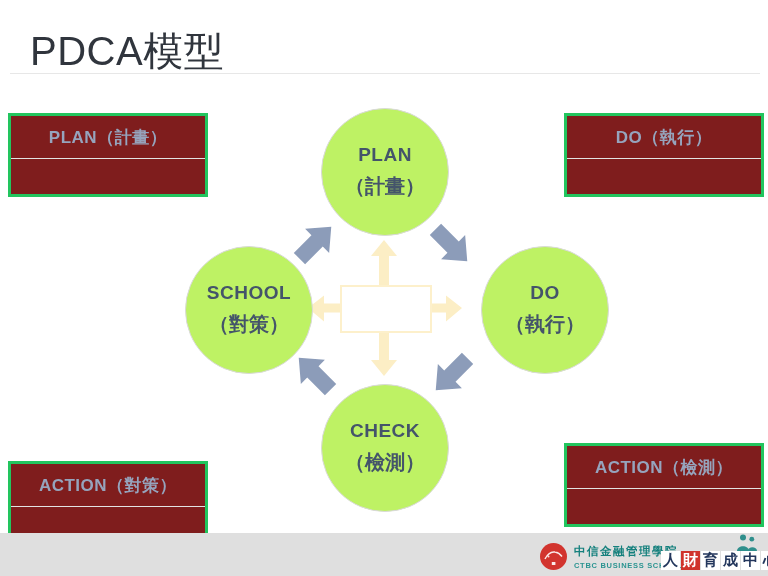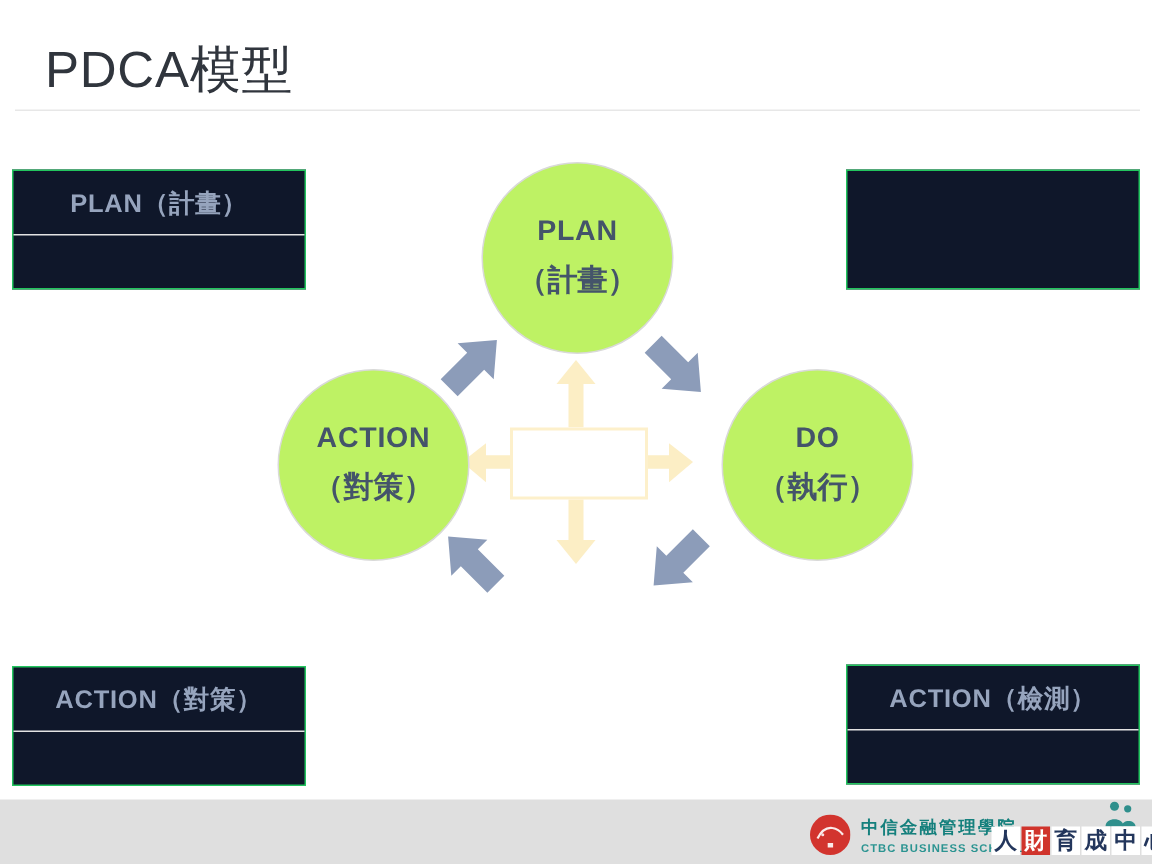--- a/index.html
+++ b/index.html
@@ -5,38 +5,38 @@
   html, body { margin:0; padding:0; background:#ffffff; }
   body {
     width:768px; height:576px; overflow:hidden; position:relative;
     font-family:"Liberation Sans","DejaVu Sans",sans-serif;
   }
   .slide { position:absolute; inset:0; background:#ffffff; }
 
   
   .page-title {
     position:absolute; left:30px; top:24px;
-    font-size:34px; font-weight:400; color:#30353d; letter-spacing:0.5px;
+    font-size:40px; font-weight:400; color:#30353d; letter-spacing:0.5px;
   }
   .divider { position:absolute; left:10px; right:8px; top:73px; height:1px; background:#e7e7e7; }
 
   
   .corner-box {
     position:absolute; width:194px; height:78px;
-    border:1px solid #22c55e; background:#0f172a;
+    border:3px solid #22c55e; background:#7f1d1d;
   }
   .cb-header {
     height:42px; border-bottom:1px solid #e3e3e3;
     display:flex; align-items:center; justify-content:center;
     color:#96a4bd; font-size:17px; font-weight:700; letter-spacing:0.5px;
   }
   .cb-body { height:35px; }
   .pos-tl { left:8px;   top:113px; }
   .pos-tr { left:564px; top:113px; }
-  .pos-bl { left:8px;   top:444px; }
+  .pos-bl { left:8px;   top:461px; }
   .pos-br { left:564px; top:443px; }
 
   
   .arrows-svg { position:absolute; left:0; top:0; z-index:1; }
   .circle {
     position:absolute; width:126px; height:126px; border-radius:50%;
     background:#bef264; border:1px solid #d9d9d9; z-index:2;
     display:flex; flex-direction:column; align-items:center; justify-content:center;
     color:#44546a; font-weight:700; text-align:center;
   }
@@ -72,20 +72,21 @@
 <div class="slide">
 
   <div class="page-title">PDCA模型</div>
   <div class="divider"></div>
 
   <div class="corner-box pos-tl">
     <div class="cb-header">PLAN（計畫）</div>
     <div class="cb-body"></div>
   </div>
   <div class="corner-box pos-tr">
+    <div class="cb-header">DO（執行）</div>
     <div class="cb-body"></div>
   </div>
   <div class="corner-box pos-bl">
     <div class="cb-header">ACTION（對策）</div>
     <div class="cb-body"></div>
   </div>
   <div class="corner-box pos-br">
     <div class="cb-header">ACTION（檢測）</div>
     <div class="cb-body"></div>
   </div>
@@ -109,26 +110,30 @@
     <polygon points="379,331 379,360 371,360 384,376 397,360 389,360 389,331" fill="#fceec5"></polygon>
     <polygon points="340,303.5 324,303.5 324,295.5 308,308 324,321.5 324,312.5 340,312.5" fill="#fceec5"></polygon>
     <polygon points="430,303.5 446,303.5 446,295.5 462,308 446,321.5 446,312.5 430,312.5" fill="#fceec5"></polygon>
   </svg>
 
   <div class="circle c-plan">
     <div class="en">PLAN</div>
     <div class="zh">（計畫）</div>
   </div>
   <div class="circle c-action">
-    <div class="en">ACTION</div>
+    <div class="en">SCHOOL</div>
     <div class="zh">（對策）</div>
   </div>
   <div class="circle c-do">
     <div class="en">DO</div>
     <div class="zh">（執行）</div>
+  </div>
+  <div class="circle c-check">
+    <div class="en">CHECK</div>
+    <div class="zh">（檢測）</div>
   </div>
 
   <div class="center-box"></div>
 
   <div class="footer-bar"></div>
 
   <div class="ctbc-logo">
     <svg width="27" height="27" viewBox="0 0 27 27">
       <circle cx="13.5" cy="13.5" r="13.5" fill="#d2342e"></circle>
       <path d="M5 16 Q9 8 15 9 Q19 9.5 22 13.5" stroke="#ffffff" stroke-width="1.5" fill="none" opacity="0.9"></path>

